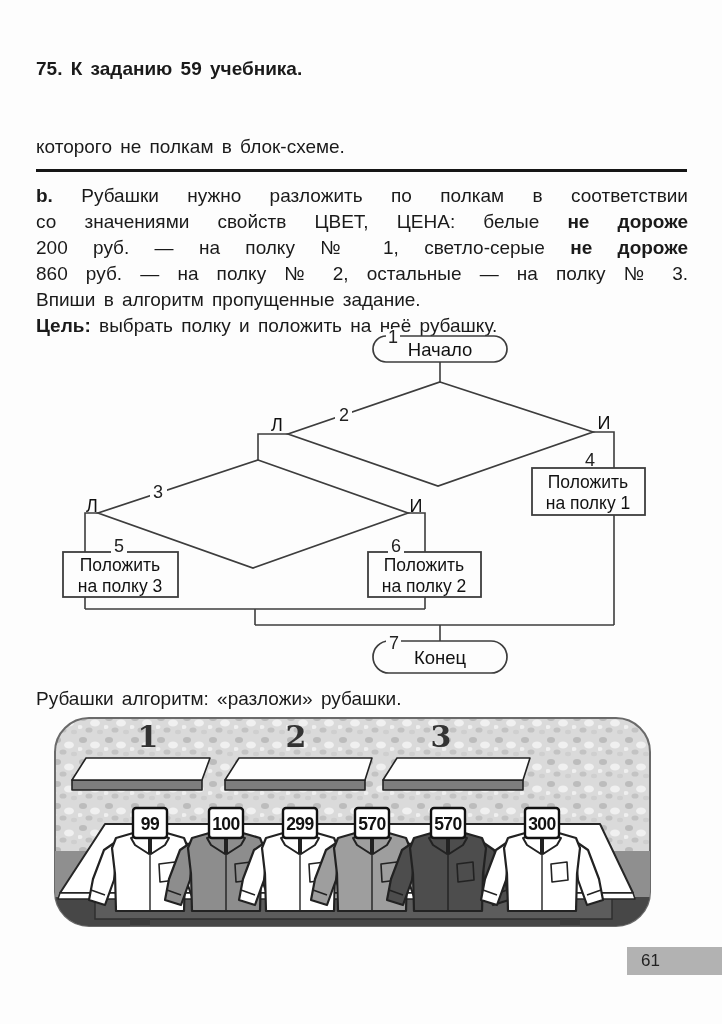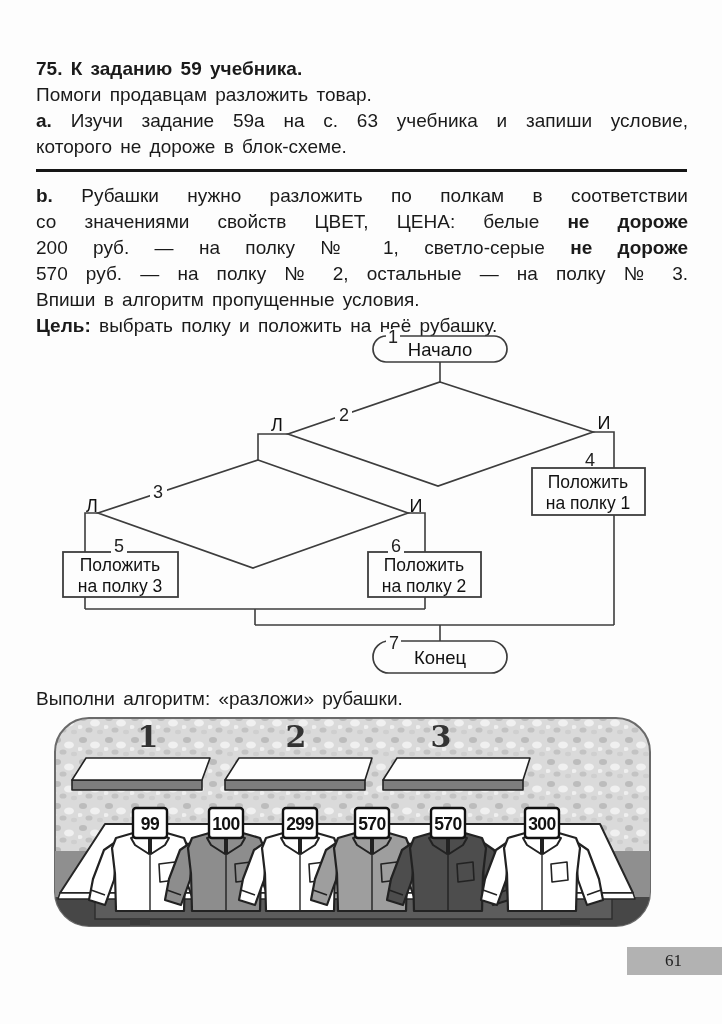--- a/index.html
+++ b/index.html
@@ -12,50 +12,48 @@
   .just{text-align:justify;text-align-last:justify;}
   .seg-b{font-weight:bold;}
   .rule{position:absolute;left:36px;width:651px;height:3px;background:#161616;}
   .flowchart-svg{position:absolute;left:0;top:325px;}
   .panel-svg{position:absolute;left:0;top:714px;}
   .pagenum{
     position:absolute;right:0;top:947px;width:95px;height:28px;
     background:#b2b2b2;font-size:17px;color:#222;
     display:flex;align-items:center;
   }
-  .pagenum span{padding-left:38px;font-family:Liberation Serif, serif;}
+  .pagenum span{padding-left:14px;}
   .fl-line{stroke:#3d3d3d;stroke-width:1.6;fill:none;}
   .fl-shape{fill:#fdfdfd;stroke:#3d3d3d;stroke-width:1.7;}
   .fl-box{fill:#fdfdfd;stroke:#3d3d3d;stroke-width:1.8;}
   .fl-text{font-size:18.5px;fill:#111;text-anchor:middle;}
   .fl-small{font-size:17.5px;fill:#111;text-anchor:middle;}
   .fl-num{font-size:18px;fill:#222;text-anchor:middle;}
   .fl-branch{font-size:18px;fill:#111;text-anchor:middle;}
   .notch{fill:#fdfdfd;}
   .ink{stroke:#222;stroke-linejoin:round;}
   .tag-text{font-size:17.5px;font-weight:bold;letter-spacing:-0.5px;fill:#111;text-anchor:middle;}
   .shelf-num{font-family:"DejaVu Serif",serif;font-weight:bold;font-size:30px;fill:#333;text-anchor:middle;}
 </style>
 </head>
 <body>
 
 <div class="page">
 
   <div class="tl" style="top:57px"><span class="seg-b">75. К заданию 59 учебника.</span></div>
-  <div class="tl" style="top:83px"><span>Помоги продавцам разложить товар.</span></div>
-  <div class="tl just" style="top:109px"><span class="seg-b">а.</span><span> Изучи задание 59а на с. 63 учебника и запиши условие,</span></div>
-  <div class="tl" style="top:135px"><span>которого не дороже в блок-схеме.</span></div>
+  <div class="tl" style="top:135px"><span>которого не полкам в блок-схеме.</span></div>
 
   <div class="rule" style="top:169px"></div>
 
   <div class="tl just" style="top:210px"><span>со значениями свойств ЦВЕТ, ЦЕНА: белые </span><span class="seg-b">не дороже</span></div>
   <div class="tl just" style="top:184px"><span class="seg-b">b.</span><span> Рубашки нужно разложить по полкам в соответствии</span></div>
   <div class="tl just" style="top:236px"><span>200 руб. — на полку № 1, светло-серые </span><span class="seg-b">не дороже</span></div>
-  <div class="tl just" style="top:262px"><span>570 руб. — на полку № 2, остальные — на полку № 3.</span></div>
-  <div class="tl" style="top:288px"><span>Впиши в алгоритм пропущенные условия.</span></div>
+  <div class="tl just" style="top:262px"><span>860 руб. — на полку № 2, остальные — на полку № 3.</span></div>
+  <div class="tl" style="top:288px"><span>Впиши в алгоритм пропущенные задание.</span></div>
   <div class="tl" style="top:314px"><span class="seg-b">Цель:</span><span> выбрать полку и положить на неё рубашку.</span></div>
 
   <svg class="flowchart-svg" width="722" height="365" viewBox="0 0 722 365">
 
     <g>
       <line class="fl-line" x1="440" y1="37" x2="440" y2="57"></line>
       <polyline class="fl-line" points="288,109 258,109 258,135"></polyline>
       <polyline class="fl-line" points="593,107 614,107 614,143"></polyline>
       <polyline class="fl-line" points="98,188 85,188 85,227"></polyline>
       <polyline class="fl-line" points="408,188 425,188 425,227"></polyline>
@@ -116,21 +114,21 @@
     </g>
 
     <g>
       <rect class="fl-shape" x="373" y="316" width="134" height="32" rx="16"></rect>
       <rect class="notch" x="386" y="310" width="15" height="14"></rect>
       <text class="fl-num" x="394" y="324">7</text>
       <text class="fl-text" x="440" y="339">Конец</text>
     </g>
   </svg>
 
-  <div class="tl" style="top:687px"><span>Выполни алгоритм: «разложи» рубашки.</span></div>
+  <div class="tl" style="top:687px"><span>Рубашки алгоритм: «разложи» рубашки.</span></div>
 
   <svg class="panel-svg" width="722" height="216" viewBox="0 0 722 216">
     <defs>
       <pattern id="speckle" width="26" height="22" patternUnits="userSpaceOnUse">
         <rect width="26" height="22" fill="#dadada"></rect>
         <ellipse cx="5" cy="4" rx="4" ry="3" fill="#bcbcbc"></ellipse>
         <ellipse cx="17" cy="9" rx="5" ry="3.5" fill="#f0f0f0"></ellipse>
         <ellipse cx="11" cy="16" rx="3.5" ry="2.6" fill="#c3c3c3"></ellipse>
         <ellipse cx="22" cy="18" rx="3" ry="2.2" fill="#cfcfcf"></ellipse>
         <ellipse cx="2" cy="13" rx="2.5" ry="2" fill="#efefef"></ellipse>

